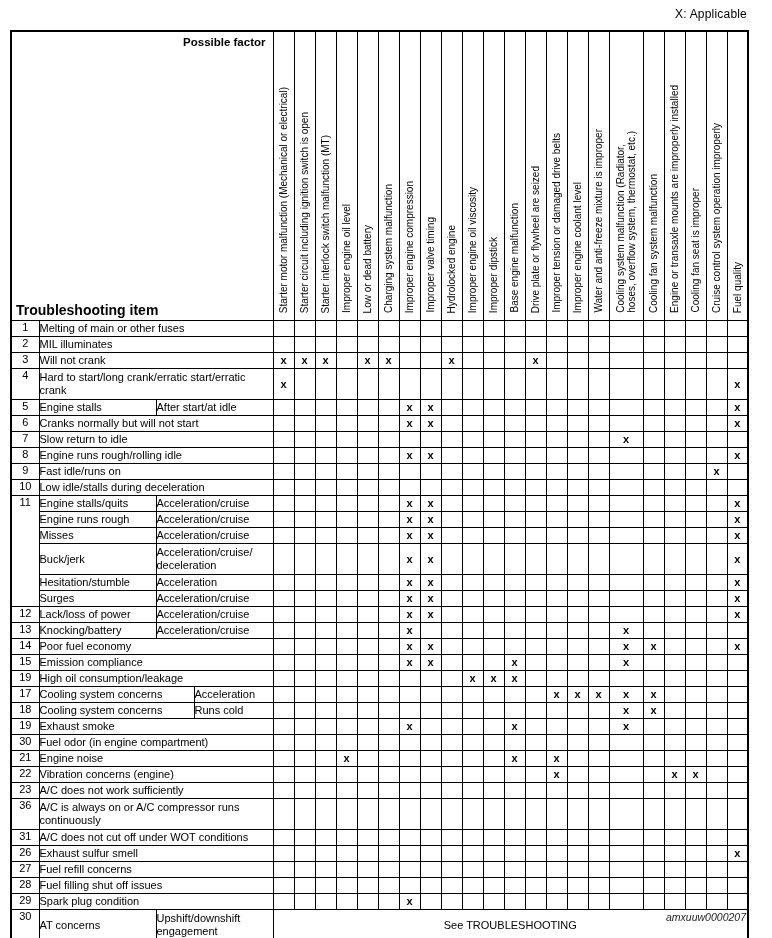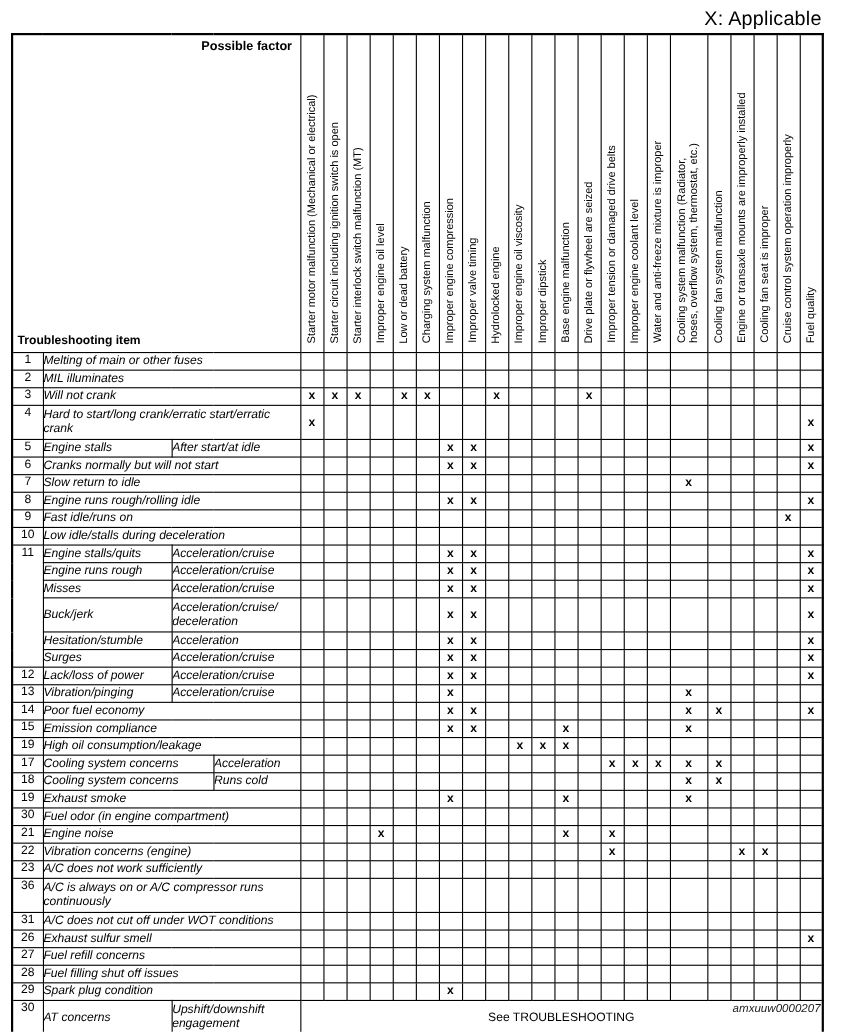--- a/index.html
+++ b/index.html
@@ -1,43 +1,43 @@
 <!DOCTYPE html>
 <html><head>
 <meta charset="utf-8">
 <style>
   html,body{margin:0;padding:0;}
   body{
     width:772px;height:938px;background:#fff;color:#000;
     font-family:"Liberation Sans", sans-serif;position:relative;overflow:hidden;
   }
   .legend{
-    position:absolute;top:7px;right:25px;font-size:18px;letter-spacing:.2px;
+    position:absolute;top:7px;right:25px;font-size:12px;letter-spacing:.2px;
   }
   .watermark{
     position:absolute;top:911px;right:26px;font-size:10.5px;color:#1c1c1c;font-style:italic;
   }
   table.ts{
     position:absolute;left:10px;top:30px;border-collapse:collapse;table-layout:fixed;
     border:2px solid #000;
   }
   table.ts td{
     border:1px solid #000;padding:0;font-size:11px;line-height:13px;overflow:hidden;
   }
   td.corner{height:288px;position:relative;vertical-align:top;margin-left:21px;}
   .pf{position:absolute;top:4px;right:7px;font-weight:bold;font-size:11.5px;}
-  .ti{position:absolute;bottom:3px;left:4px;font-weight:bold;font-size:11px;}
+  .ti{position:absolute;bottom:3px;left:4px;font-weight:bold;font-size:14px;}
   td.fh{vertical-align:bottom;text-align:center;}
   .vtext{
     display:inline-block;writing-mode:vertical-rl;transform:rotate(180deg);
     font-size:10px;line-height:11px;max-height:278px;white-space:pre-line;
     padding-top:4px;text-align:left;
   }
   td.num{text-align:center;vertical-align:top;padding-top:1px;font-size:11px;}
-  td.item{padding:0 2px 0 3px;white-space:pre-line;font-style:italic;}
+  td.item{padding:0 2px 0 3px;white-space:pre-line;}
   td.mark{text-align:center;font-size:10.5px;font-weight:bold;}
   td.see{text-align:center;font-size:11.5px;}
   tr.r td{height:15px;}
   tr.tall td{height:30px;}
 </style>
 </head>
 <body>
 
 <div class="legend">X: Applicable</div>
 
@@ -541,21 +541,21 @@
         <td class="mark"></td>
         <td class="mark"></td>
         <td class="mark"></td>
         <td class="mark"></td>
         <td class="mark"></td>
         <td class="mark"></td>
         <td class="mark">x</td>
       </tr>
       <tr class="r">
         <td class="num">13</td>
-        <td class="item">Vibration/pinging</td>
+        <td class="item">Knocking/battery</td>
         <td class="item" colspan="2">Acceleration/cruise</td>
         <td class="mark"></td>
         <td class="mark"></td>
         <td class="mark"></td>
         <td class="mark"></td>
         <td class="mark"></td>
         <td class="mark"></td>
         <td class="mark">x</td>
         <td class="mark"></td>
         <td class="mark"></td>

